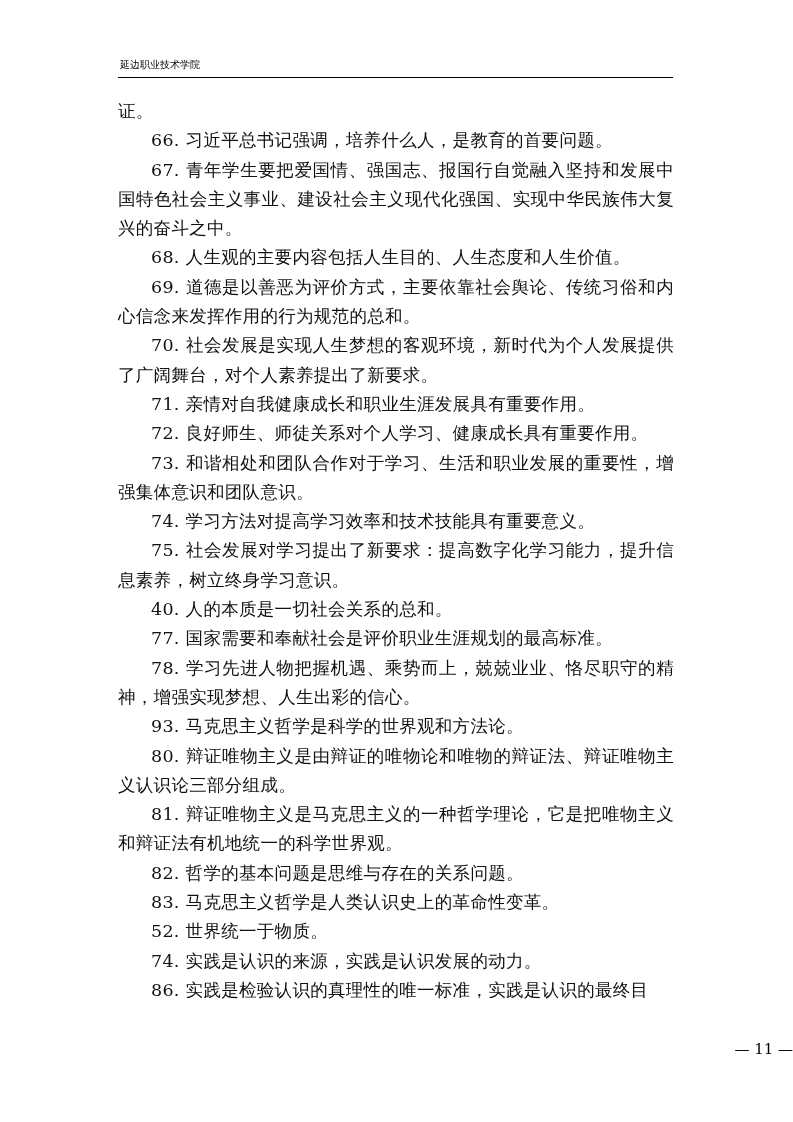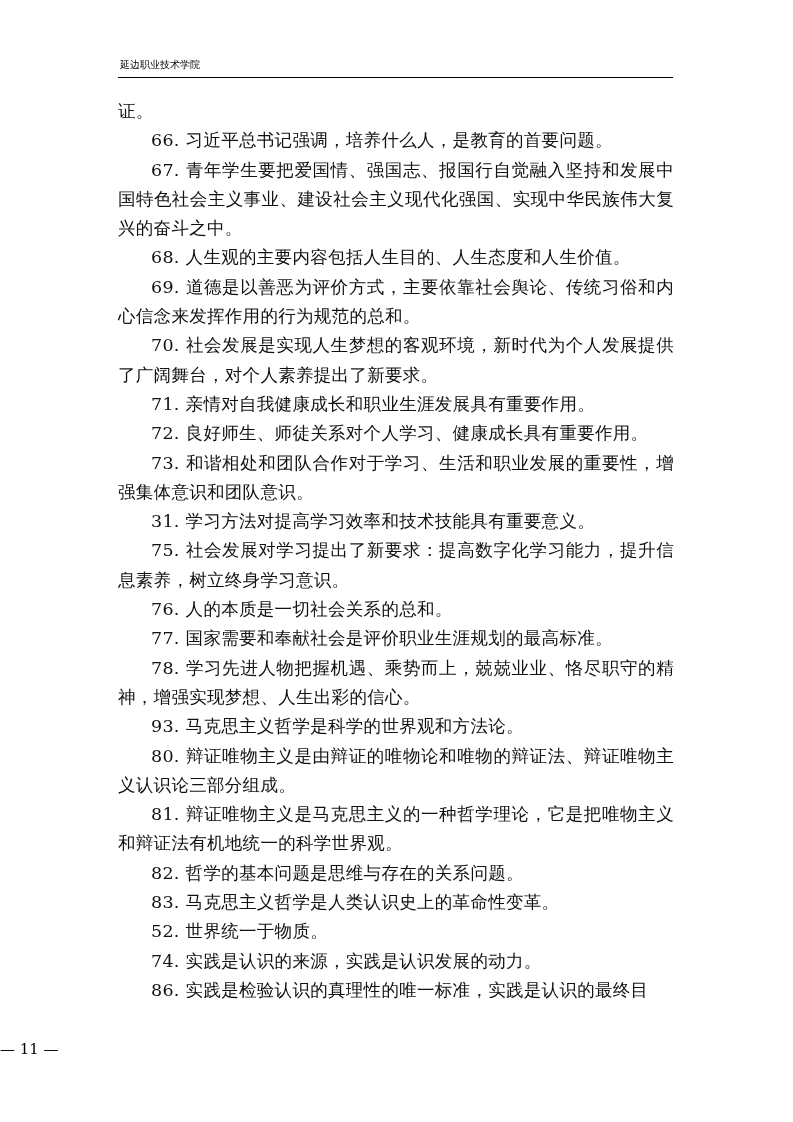--- a/index.html
+++ b/index.html
@@ -6,43 +6,43 @@
   body { width: 793px; height: 1122px; position: relative; overflow: hidden;
          font-family: "DejaVu Serif", "Liberation Serif", serif; color: #111; }
   .header { position: absolute; left: 118px; top: 56px; width: 555px; height: 21px;
             border-bottom: 1.5px solid #000; }
   .header-title { position: absolute; left: 2px; top: 2px; font-family: "DejaVu Sans", "Liberation Sans", sans-serif;
                   font-size: 10px; color: #000; letter-spacing: 0px; }
   .content { position: absolute; left: 118px; top: 97px; width: 556px; }
   .para { font-size: 17.5px; line-height: 29.3px; text-align: justify; margin: 0;
           text-indent: 33px; letter-spacing: 0.3px; }
   .para.cont { text-indent: 0; }
-  .footer { position: absolute; left: 0; width: 793px; top: 1040px; text-align: left;
+  .footer { position: absolute; left: 0; width: 793px; top: 1040px; text-align: right;
             font-size: 15px; color: #000; }
 </style>
 </head>
 <body>
 
 <div class="header">
   <span class="header-title">延边职业技术学院</span>
 </div>
 
 <div class="content">
   <p class="para cont">证。</p>
   <p class="para">66. 习近平总书记强调，培养什么人，是教育的首要问题。</p>
   <p class="para">67. 青年学生要把爱国情、强国志、报国行自觉融入坚持和发展中国特色社会主义事业、建设社会主义现代化强国、实现中华民族伟大复兴的奋斗之中。</p>
   <p class="para">68. 人生观的主要内容包括人生目的、人生态度和人生价值。</p>
   <p class="para">69. 道德是以善恶为评价方式，主要依靠社会舆论、传统习俗和内心信念来发挥作用的行为规范的总和。</p>
   <p class="para">70. 社会发展是实现人生梦想的客观环境，新时代为个人发展提供了广阔舞台，对个人素养提出了新要求。</p>
   <p class="para">71. 亲情对自我健康成长和职业生涯发展具有重要作用。</p>
   <p class="para">72. 良好师生、师徒关系对个人学习、健康成长具有重要作用。</p>
   <p class="para">73. 和谐相处和团队合作对于学习、生活和职业发展的重要性，增强集体意识和团队意识。</p>
-  <p class="para">31. 学习方法对提高学习效率和技术技能具有重要意义。</p>
+  <p class="para">74. 学习方法对提高学习效率和技术技能具有重要意义。</p>
   <p class="para">75. 社会发展对学习提出了新要求：提高数字化学习能力，提升信息素养，树立终身学习意识。</p>
-  <p class="para">76. 人的本质是一切社会关系的总和。</p>
+  <p class="para">40. 人的本质是一切社会关系的总和。</p>
   <p class="para">77. 国家需要和奉献社会是评价职业生涯规划的最高标准。</p>
   <p class="para">78. 学习先进人物把握机遇、乘势而上，兢兢业业、恪尽职守的精神，增强实现梦想、人生出彩的信心。</p>
   <p class="para">93. 马克思主义哲学是科学的世界观和方法论。</p>
   <p class="para">80. 辩证唯物主义是由辩证的唯物论和唯物的辩证法、辩证唯物主义认识论三部分组成。</p>
   <p class="para">81. 辩证唯物主义是马克思主义的一种哲学理论，它是把唯物主义和辩证法有机地统一的科学世界观。</p>
   <p class="para">82. 哲学的基本问题是思维与存在的关系问题。</p>
   <p class="para">83. 马克思主义哲学是人类认识史上的革命性变革。</p>
   <p class="para">52. 世界统一于物质。</p>
   <p class="para">74. 实践是认识的来源，实践是认识发展的动力。</p>
   <p class="para">86. 实践是检验认识的真理性的唯一标准，实践是认识的最终目</p>

